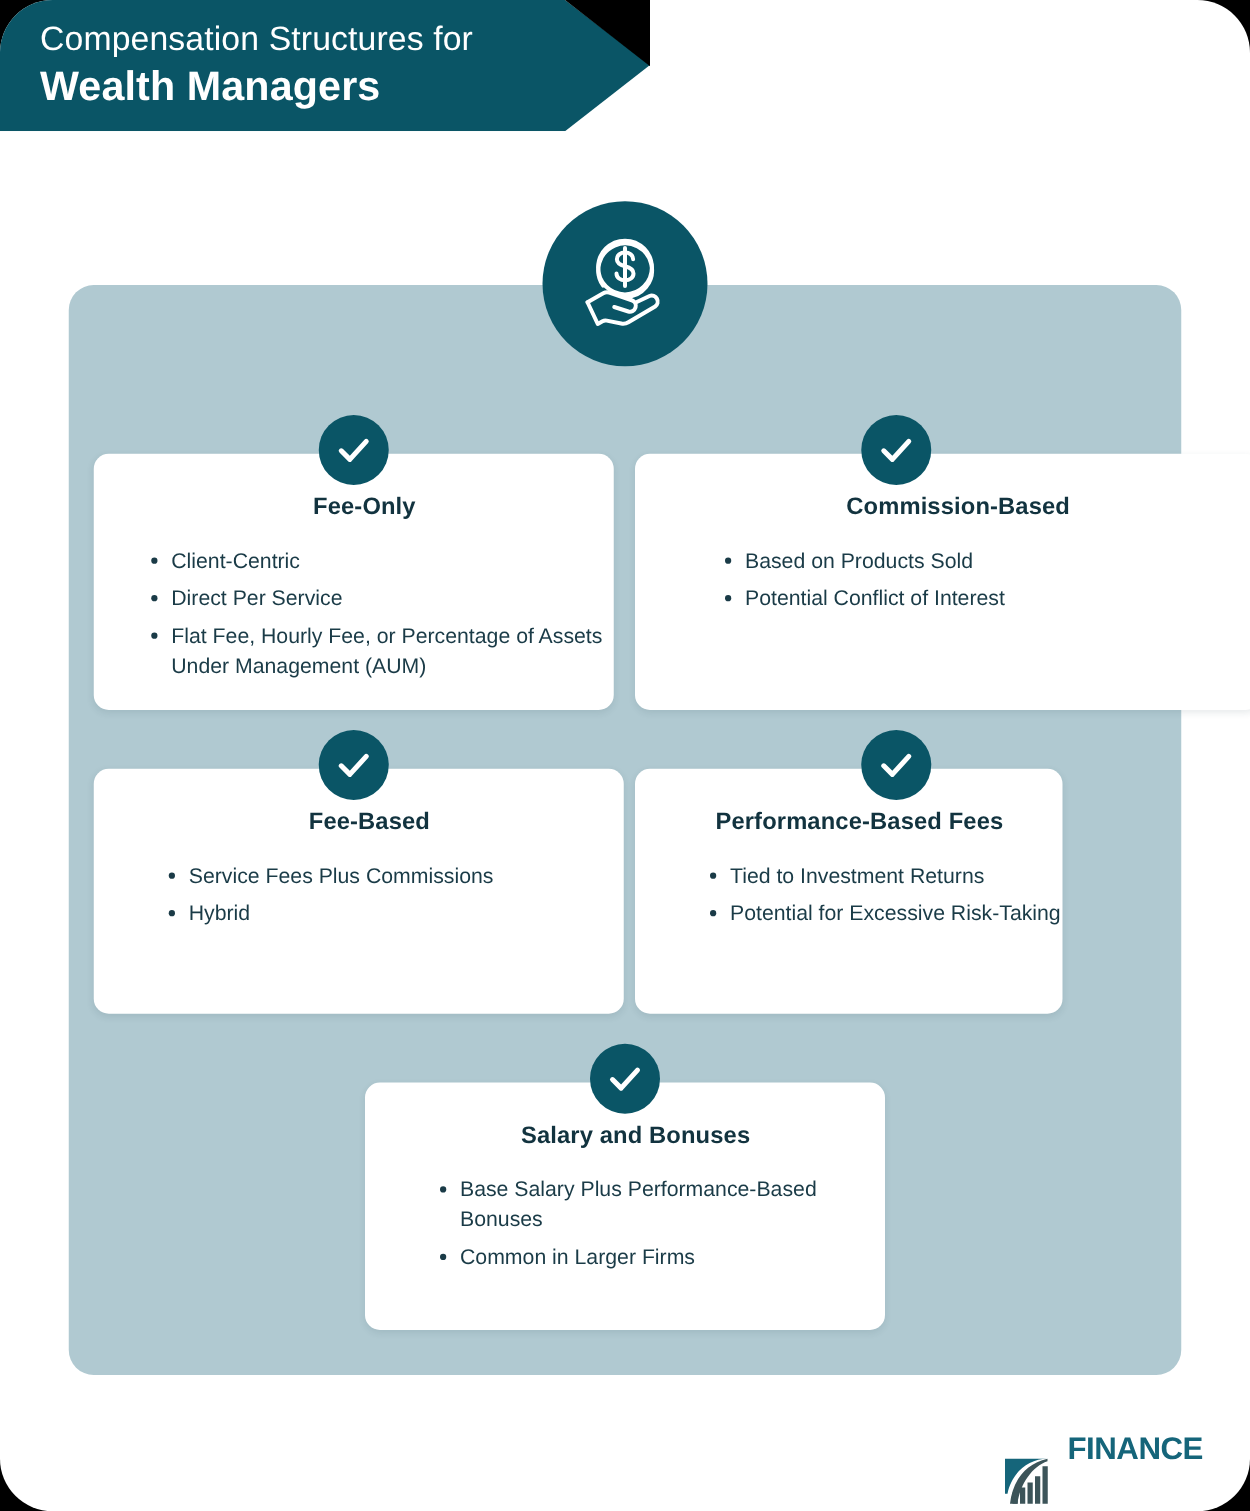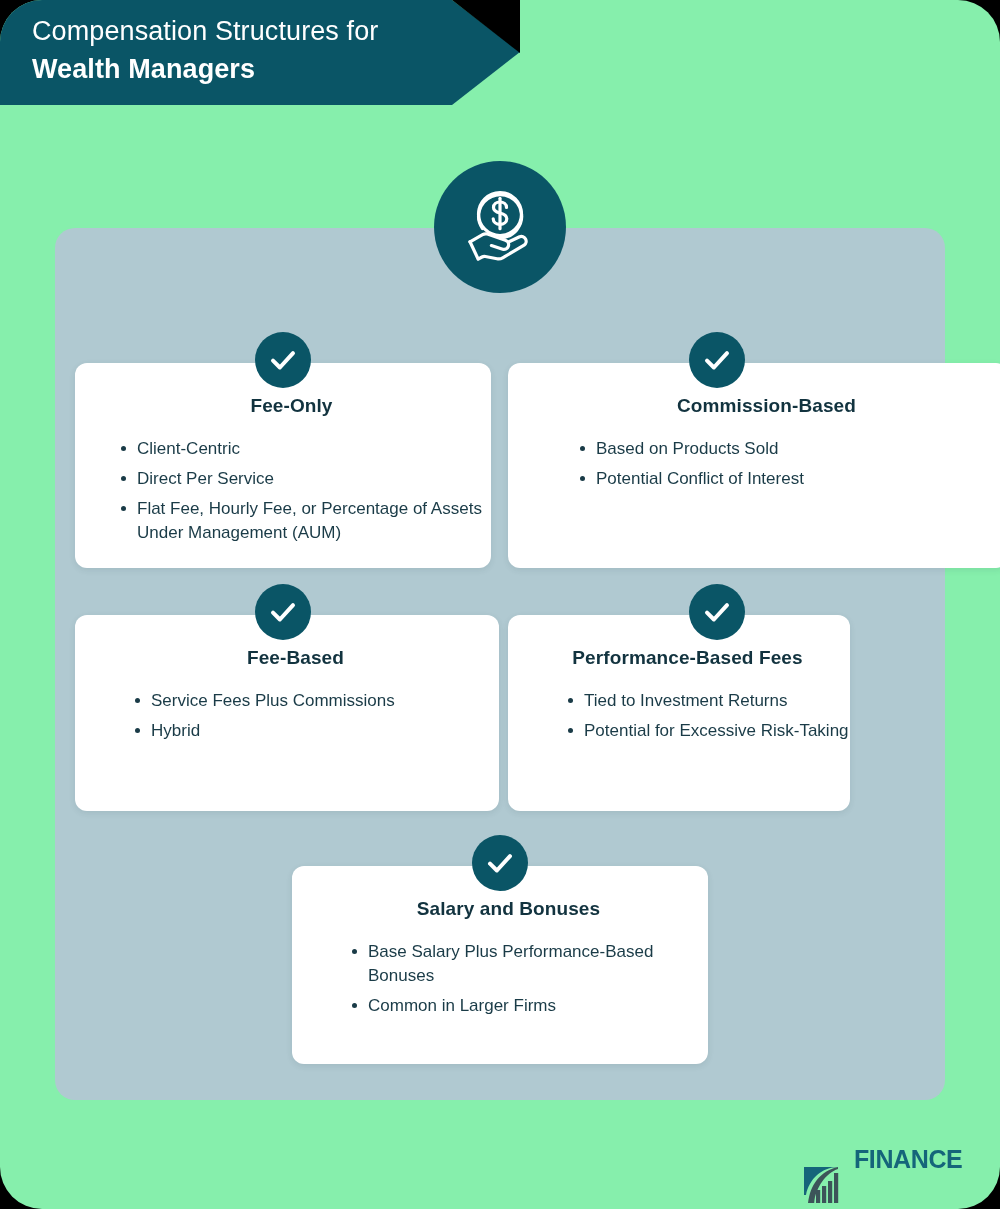--- a/index.html
+++ b/index.html
@@ -12,21 +12,21 @@
     height: 1209px;
     font-family: "Liberation Sans", sans-serif;
     overflow: hidden;
   }
 
   
   .canvas {
     position: relative;
     width: 1000px;
     height: 1209px;
-    background: #86efac;
+    background: #ffffff;
     border-radius: 42px;
     overflow: hidden;
   }
 
   
   .header-banner {
     position: absolute;
     left: 0;
     top: 0;
     width: 520px;
@@ -40,21 +40,21 @@
   .header-line1 {
     color: #ffffff;
     font-size: 27px;
     font-weight: 400;
     line-height: 38px;
     letter-spacing: 0.1px;
     white-space: nowrap;
   }
   .header-line2 {
     color: #ffffff;
-    font-size: 27px;
+    font-size: 33px;
     font-weight: 700;
     line-height: 38px;
     letter-spacing: 0.1px;
     white-space: nowrap;
   }
   .corner-black-fill {
     position: absolute;
     left: 452px;
     top: 0;
     width: 68px;

